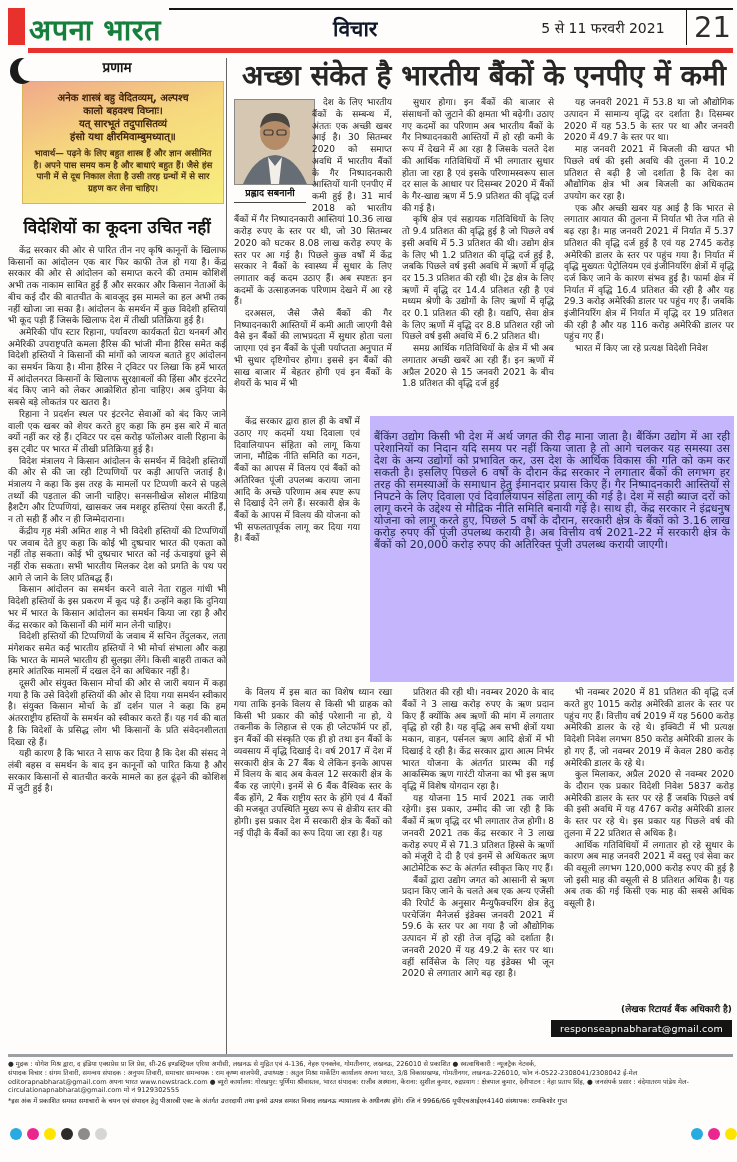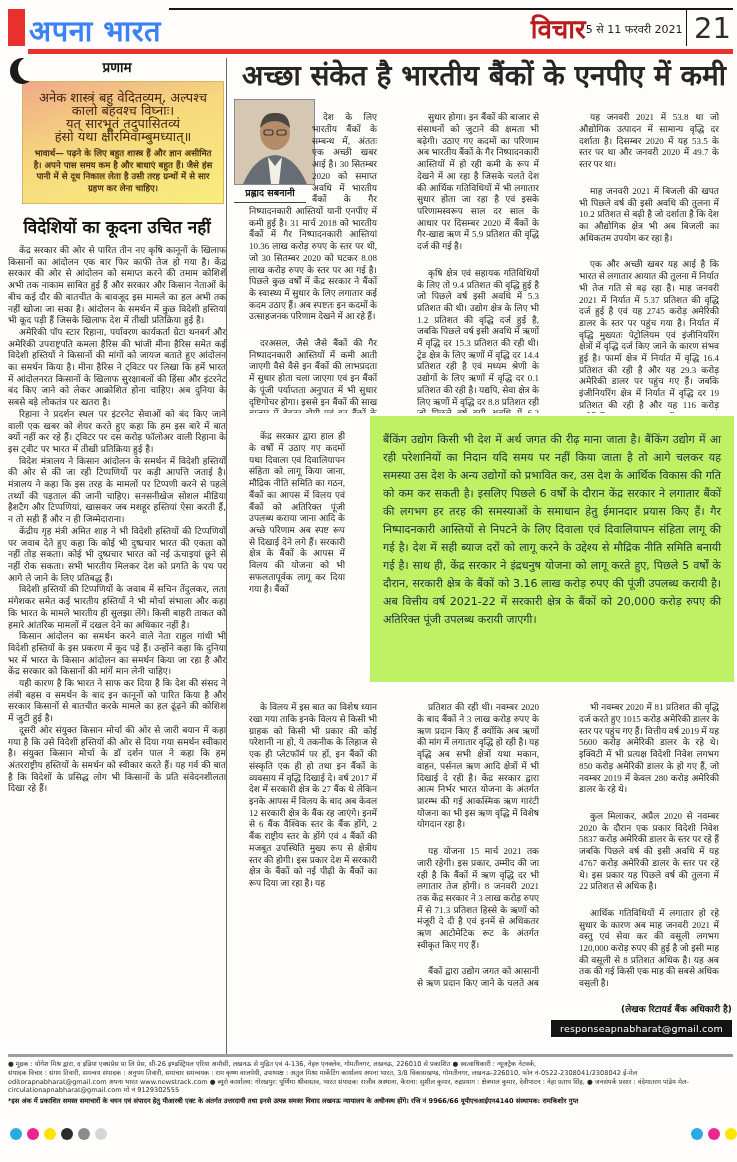--- a/index.html
+++ b/index.html
@@ -3,66 +3,66 @@
 <meta charset="utf-8">
 <style>
   html,body{margin:0;padding:0;background:#e9e9e9;}
   .page{position:relative;width:737px;height:1162px;background:#fefdfb;overflow:hidden;
         font-family:"DejaVu Sans","Liberation Sans",sans-serif;color:#1c1c1c;margin:0 auto;}
   
   .header{position:absolute;top:8px;left:8px;right:4px;}
   .header-top{display:flex;align-items:stretch;}
   .masthead-block{display:flex;align-items:flex-end;}
   .red-bar{width:17px;height:37px;background:#e8312c;margin-right:4px;}
-  .masthead{font-size:29px;font-weight:bold;line-height:1.05;letter-spacing:.5px;color:#3b82f6;}
+  .masthead{font-size:29px;font-weight:bold;line-height:1.05;letter-spacing:.5px;color:#15803d;}
   .header-rest{flex:1;border-top:2.5px solid #161616;margin-left:8px;display:flex;align-items:center;}
-  .section-title{flex:1;text-align:right;font-size:26px;font-weight:bold;color:#b91c1c;}
-  .issue-date{font-size:11px;color:#222;white-space:nowrap;margin-right:3px;}
+  .section-title{flex:1;text-align:center;font-size:21px;font-weight:bold;color:#0f172a;}
+  .issue-date{font-size:14px;color:#222;white-space:nowrap;margin-right:21px;}
   .pg-divider{width:1.5px;align-self:stretch;background:#161616;margin-right:7px;}
   .page-num{font-size:29px;color:#2d2d2d;line-height:1;padding-right:2px;}
   .header-rule{height:5px;background:#e8312c;margin-left:20px;margin-top:3px;}
   
   .left-col{position:absolute;left:8px;top:58px;width:219px;height:996px;
             border-right:1.5px solid #666;box-sizing:border-box;}
   .pranam-head{position:relative;text-align:center;font-size:13.5px;font-weight:bold;height:20px;color:#161616;}
   .crescent{position:absolute;left:2px;top:-2px;width:26px;height:30px;}
   .crescent::before{content:"";position:absolute;left:0;top:2px;width:24px;height:26px;border-radius:50%;background:#1b1b1b;}
   .crescent::after{content:"";position:absolute;left:8px;top:1px;width:22px;height:24px;border-radius:50%;background:#fefdfb;}
   .pranam-box{margin:3px 2px 0 14px;border:1px solid #d8b45a;
               background:linear-gradient(160deg,#f0a98a 0%,#f6d97d 45%,#f8ee7e 100%);
               padding:9px 7px;text-align:center;}
-  .shloka-line{font-size:13px;font-weight:normal;line-height:13px;color:#41260f;}
+  .shloka-line{font-size:10px;font-weight:bold;line-height:13px;color:#41260f;}
   .meaning{font-size:8.6px;line-height:11.5px;margin-top:5px;color:#4c3414;font-weight:bold;}
   .left-title{font-size:17px;font-weight:bold;text-align:center;margin:11px 0 7px;color:#161616;}
   .left-body{height:806px;overflow:hidden;font-size:9px;line-height:11.7px;text-align:justify;color:#222;}
   .left-body p{margin:0;text-indent:11px;}
   
   .main{position:absolute;left:234px;top:58px;width:500px;}
   .headline{font-size:28px;font-weight:bold;text-align:center;line-height:1.12;color:#262626;margin:2px 0 6px;}
   .main-row{display:flex;gap:10px;font-size:9px;line-height:11.7px;text-align:justify;color:#222;}
-  .main-row p{margin:15px;text-indent:11px;font-family:Liberation Serif, serif;}
+  .main-row p{margin:0;text-indent:11px;}
   .row1{height:316px;overflow:hidden;}
   .row2{height:266px;overflow:hidden;margin-top:3px;}
   .row3{height:300px;overflow:hidden;margin-top:5px;}
   .c1{width:158px;flex:none;}
   .c2{width:152px;flex:none;}
   .c3{flex:1;}
   .c1m{width:126px;flex:none;}
   .photo-wrap{float:left;width:72px;margin:2px 6px 1px 0;}
   .photo{width:79px;height:84px;border:1px solid #8a8a8a;display:block;background:#d5c7b2;}
   .byline{font-weight:bold;font-size:9.5px;text-align:center;padding:2px 0 3px;border-bottom:1.5px solid #444;color:#111;}
-  .pullquote{flex:1;background:#bef264;padding:15px 13px;font-size:11px;line-height:18px;
+  .pullquote{flex:1;background:#c4b5fd;padding:15px 4px;font-size:11px;line-height:12px;
              text-align:justify;color:#142a40;overflow:hidden;}
   .author-note{position:absolute;right:2px;top:944px;font-size:9px;font-weight:bold;color:#161616;}
   .email-box{position:absolute;right:2px;top:962px;background:#141414;color:#fff;
              font-size:9.5px;padding:3px 9px;letter-spacing:.2px;}
   
   .footer{position:absolute;left:8px;right:4px;top:1054px;border-top:3px solid #9aa0a4;padding-top:3px;}
   .footer-line{font-size:6.6px;line-height:8.8px;color:#2b2b2b;margin:0;}
-  .footer-note{font-size:6.6px;line-height:8.8px;color:#111;font-weight:bold;margin:2px 0 0;}
+  .footer-note{font-size:6.6px;line-height:8.8px;color:#111;font-weight:normal;margin:2px 0 0;}
   .dots-row{position:absolute;left:10px;right:0;top:1128px;display:flex;justify-content:space-between;align-items:center;}
   .dots-left,.dots-right{display:flex;gap:5px;}
   .dot{width:12px;height:12px;border-radius:50%;display:inline-block;}
 </style>
 </head>
 <body>
 
 <div class="page">
 
   <div class="header">
@@ -95,24 +95,24 @@
         </div>
       <div class="meaning">भावार्थ— पढ़ने के लिए बहुत शास्त्र हैं और ज्ञान असीमित है। अपने पास समय कम है और बाधाएं बहुत हैं। जैसे हंस पानी में से दूध निकाल लेता है उसी तरह ग्रन्थों में से सार ग्रहण कर लेना चाहिए।</div>
     </div>
     <div class="left-title">विदेशियों का कूदना उचित नहीं</div>
     <div class="left-body">
         <p>केंद्र सरकार की ओर से पारित तीन नए कृषि कानूनों के खिलाफ किसानों का आंदोलन एक बार फिर काफी तेज हो गया है। केंद्र सरकार की ओर से आंदोलन को समाप्त करने की तमाम कोशिशें अभी तक नाकाम साबित हुई हैं और सरकार और किसान नेताओं के बीच कई दौर की बातचीत के बावजूद इस मामले का हल अभी तक नहीं खोजा जा सका है। आंदोलन के समर्थन में कुछ विदेशी हस्तियां भी कूद पड़ी हैं जिसके खिलाफ देश में तीखी प्रतिक्रिया हुई है।</p>
         <p>अमेरिकी पॉप स्टार रिहाना, पर्यावरण कार्यकर्ता ग्रेटा थनबर्ग और अमेरिकी उपराष्ट्रपति कमला हैरिस की भांजी मीना हैरिस समेत कई विदेशी हस्तियों ने किसानों की मांगों को जायज बताते हुए आंदोलन का समर्थन किया है। मीना हैरिस ने ट्विटर पर लिखा कि हमें भारत में आंदोलनरत किसानों के खिलाफ सुरक्षाबलों की हिंसा और इंटरनेट बंद किए जाने को लेकर आक्रोशित होना चाहिए। अब दुनिया के सबसे बड़े लोकतंत्र पर खतरा है।</p>
         <p>रिहाना ने प्रदर्शन स्थल पर इंटरनेट सेवाओं को बंद किए जाने वाली एक खबर को शेयर करते हुए कहा कि हम इस बारे में बात क्यों नहीं कर रहे हैं। ट्विटर पर दस करोड़ फॉलोअर वाली रिहाना के इस ट्वीट पर भारत में तीखी प्रतिक्रिया हुई है।</p>
         <p>विदेश मंत्रालय ने किसान आंदोलन के समर्थन में विदेशी हस्तियों की ओर से की जा रही टिप्पणियों पर कड़ी आपत्ति जताई है। मंत्रालय ने कहा कि इस तरह के मामलों पर टिप्पणी करने से पहले तथ्यों की पड़ताल की जानी चाहिए। सनसनीखेज सोशल मीडिया हैशटैग और टिप्पणियां, खासकर जब मशहूर हस्तियां ऐसा करती हैं, न तो सही हैं और न ही जिम्मेदाराना।</p>
         <p>केंद्रीय गृह मंत्री अमित शाह ने भी विदेशी हस्तियों की टिप्पणियों पर जवाब देते हुए कहा कि कोई भी दुष्प्रचार भारत की एकता को नहीं तोड़ सकता। कोई भी दुष्प्रचार भारत को नई ऊंचाइयां छूने से नहीं रोक सकता। सभी भारतीय मिलकर देश को प्रगति के पथ पर आगे ले जाने के लिए प्रतिबद्ध हैं।</p>
+        <p>किसान आंदोलन का समर्थन करने वाले नेता राहुल गांधी भी विदेशी हस्तियों के इस प्रकरण में कूद पड़े हैं। उन्होंने कहा कि दुनिया भर में भारत के किसान आंदोलन का समर्थन किया जा रहा है और केंद्र सरकार को किसानों की मांगें मान लेनी चाहिए।</p>
         <p>विदेशी हस्तियों की टिप्पणियों के जवाब में सचिन तेंदुलकर, लता मंगेशकर समेत कई भारतीय हस्तियों ने भी मोर्चा संभाला और कहा कि भारत के मामले भारतीय ही सुलझा लेंगे। किसी बाहरी ताकत को हमारे आंतरिक मामलों में दखल देने का अधिकार नहीं है।</p>
-        <p>किसान आंदोलन का समर्थन करने वाले नेता राहुल गांधी भी विदेशी हस्तियों के इस प्रकरण में कूद पड़े हैं। उन्होंने कहा कि दुनिया भर में भारत के किसान आंदोलन का समर्थन किया जा रहा है और केंद्र सरकार को किसानों की मांगें मान लेनी चाहिए।</p>
+        <p>दूसरी ओर संयुक्त किसान मोर्चा की ओर से जारी बयान में कहा गया है कि उसे विदेशी हस्तियों की ओर से दिया गया समर्थन स्वीकार है। संयुक्त किसान मोर्चा के डॉ दर्शन पाल ने कहा कि हम अंतरराष्ट्रीय हस्तियों के समर्थन को स्वीकार करते हैं। यह गर्व की बात है कि विदेशों के प्रसिद्ध लोग भी किसानों के प्रति संवेदनशीलता दिखा रहे हैं।</p>
         <p>यही कारण है कि भारत ने साफ कर दिया है कि देश की संसद ने लंबी बहस व समर्थन के बाद इन कानूनों को पारित किया है और सरकार किसानों से बातचीत करके मामले का हल ढूंढ़ने की कोशिश में जुटी हुई है।</p>
-        <p>दूसरी ओर संयुक्त किसान मोर्चा की ओर से जारी बयान में कहा गया है कि उसे विदेशी हस्तियों की ओर से दिया गया समर्थन स्वीकार है। संयुक्त किसान मोर्चा के डॉ दर्शन पाल ने कहा कि हम अंतरराष्ट्रीय हस्तियों के समर्थन को स्वीकार करते हैं। यह गर्व की बात है कि विदेशों के प्रसिद्ध लोग भी किसानों के प्रति संवेदनशीलता दिखा रहे हैं।</p>
       </div>
   </div>
 
   <div class="main">
     <div class="headline">अच्छा संकेत है भारतीय बैंकों के एनपीए में कमी</div>
 
     <div class="main-row row1">
       <div class="c1">
         <span class="photo-wrap">
           <svg class="photo" viewBox="0 0 79 84" xmlns="http://www.w3.org/2000/svg">

